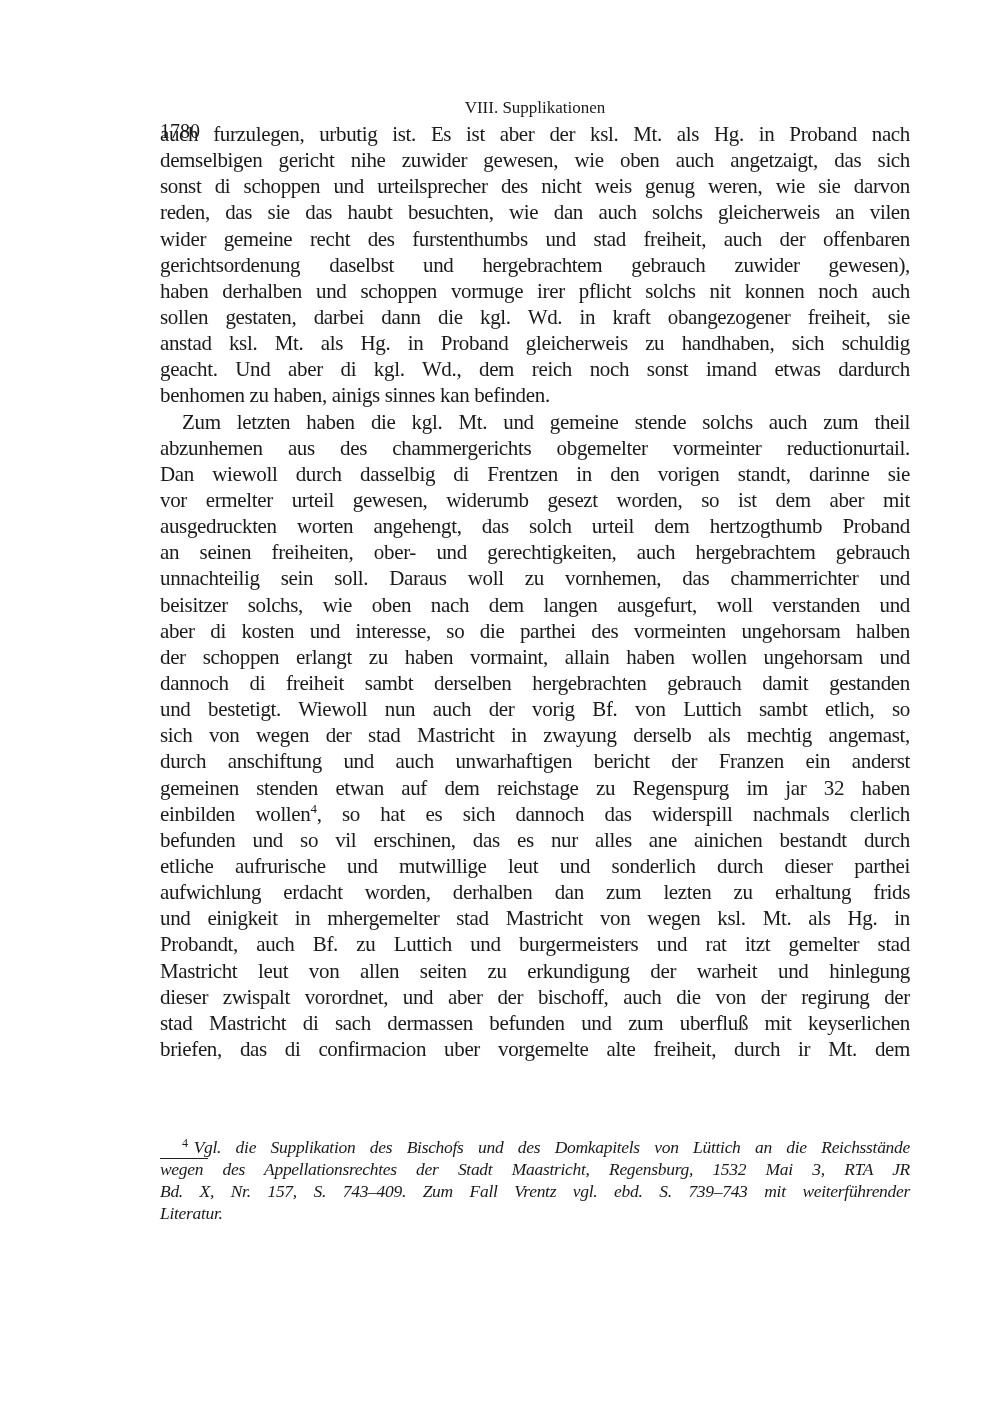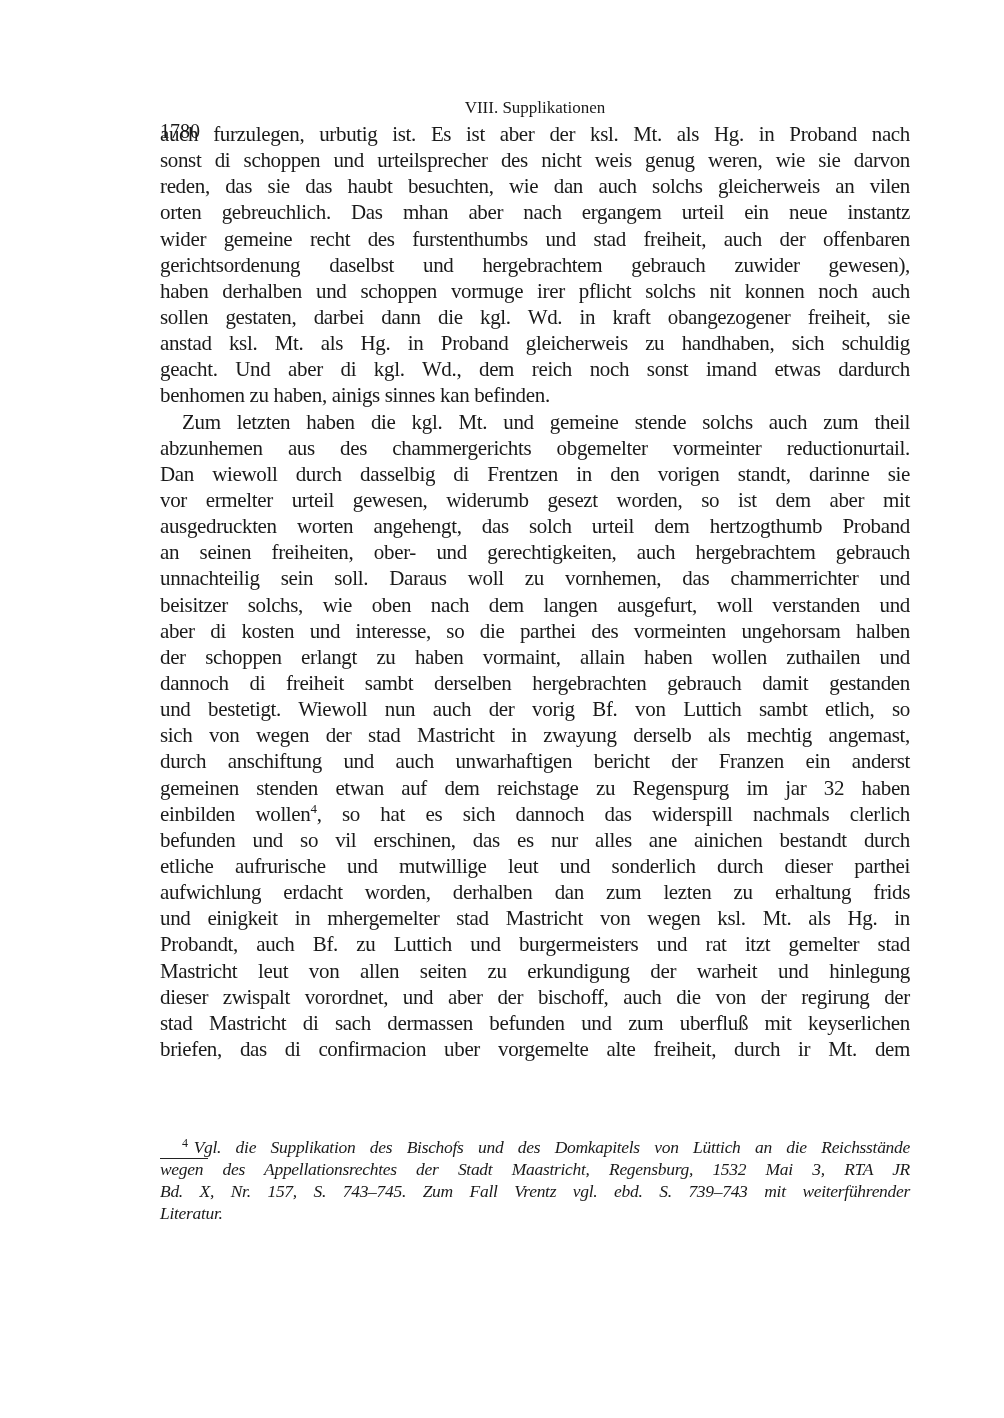--- a/index.html
+++ b/index.html
@@ -25,40 +25,40 @@
 </head>
 <body>
 
 <div class="header">
   <span class="page-num">1780</span>
   <div class="running-title">VIII. Supplikationen</div>
 </div>
 
 <div class="body">
   <div class="line">auch furzulegen, urbutig ist. Es ist aber der ksl. Mt. als Hg. in Proband nach</div>
+  <div class="line">demselbigen gericht nihe zuwider gewesen, wie oben auch angetzaigt, das sich</div>
   <div class="line">sonst di schoppen und urteilsprecher des nicht weis genug weren, wie sie darvon</div>
   <div class="line">reden, das sie das haubt besuchten, wie dan auch solchs gleicherweis an vilen</div>
-  <div class="line">orten gebreuchlich. Das mhan aber nach ergangem urteil ein neue instantz</div>
   <div class="line">wider gemeine recht des furstenthumbs und stad freiheit, auch der offenbaren</div>
   <div class="line">gerichtsordenung daselbst und hergebrachtem gebrauch zuwider gewesen),</div>
   <div class="line">haben derhalben und schoppen vormuge irer pflicht solchs nit konnen noch auch</div>
   <div class="line">sollen gestaten, darbei dann die kgl. Wd. in kraft obangezogener freiheit, sie</div>
   <div class="line">anstad ksl. Mt. als Hg. in Proband gleicherweis zu handhaben, sich schuldig</div>
   <div class="line">geacht. Und aber di kgl. Wd., dem reich noch sonst imand etwas dardurch</div>
   <div class="line last">benhomen zu haben, ainigs sinnes kan befinden.</div>
   <div class="line indent">Zum letzten haben die kgl. Mt. und gemeine stende solchs auch zum theil</div>
   <div class="line">abzunhemen aus des chammergerichts obgemelter vormeinter reductionurtail.</div>
   <div class="line">Dan wiewoll durch dasselbig di Frentzen in den vorigen standt, darinne sie</div>
   <div class="line">vor ermelter urteil gewesen, widerumb gesezt worden, so ist dem aber mit</div>
   <div class="line">ausgedruckten worten angehengt, das solch urteil dem hertzogthumb Proband</div>
   <div class="line">an seinen freiheiten, ober- und gerechtigkeiten, auch hergebrachtem gebrauch</div>
   <div class="line">unnachteilig sein soll. Daraus woll zu vornhemen, das chammerrichter und</div>
   <div class="line">beisitzer solchs, wie oben nach dem langen ausgefurt, woll verstanden und</div>
   <div class="line">aber di kosten und interesse, so die parthei des vormeinten ungehorsam halben</div>
-  <div class="line">der schoppen erlangt zu haben vormaint, allain haben wollen zuthailen und</div>
+  <div class="line">der schoppen erlangt zu haben vormaint, allain haben wollen ungehorsam und</div>
   <div class="line">dannoch di freiheit sambt derselben hergebrachten gebrauch damit gestanden</div>
   <div class="line">und bestetigt. Wiewoll nun auch der vorig Bf. von Luttich sambt etlich, so</div>
   <div class="line">sich von wegen der stad Mastricht in zwayung derselb als mechtig angemast,</div>
   <div class="line">durch anschiftung und auch unwarhaftigen bericht der Franzen ein anderst</div>
   <div class="line">gemeinen stenden etwan auf dem reichstage zu Regenspurg im jar 32 haben</div>
   <div class="line"><span>einbilden wollen</span><sup>4</sup><span>, so hat es sich dannoch das widerspill nachmals clerlich</span></div>
   <div class="line">befunden und so vil erschinen, das es nur alles ane ainichen bestandt durch</div>
   <div class="line">etliche aufrurische und mutwillige leut und sonderlich durch dieser parthei</div>
   <div class="line">aufwichlung erdacht worden, derhalben dan zum lezten zu erhaltung frids</div>
   <div class="line">und einigkeit in mhergemelter stad Mastricht von wegen ksl. Mt. als Hg. in</div>
@@ -67,15 +67,15 @@
   <div class="line">dieser zwispalt vorordnet, und aber der bischoff, auch die von der regirung der</div>
   <div class="line">stad Mastricht di sach dermassen befunden und zum uberfluß mit keyserlichen</div>
   <div class="line">briefen, das di confirmacion uber vorgemelte alte freiheit, durch ir Mt. dem</div>
 </div>
 
 <div class="fn-rule"></div>
 
 <div class="footnotes">
   <div class="fn-line indent"><span class="fn-mark">4</span><span>Vgl. die Supplikation des Bischofs und des Domkapitels von Lüttich an die Reichsstände</span></div>
   <div class="fn-line">wegen des Appellationsrechtes der Stadt Maastricht, Regensburg, 1532 Mai 3, RTA JR</div>
-  <div class="fn-line">Bd. X, Nr. 157, S. 743–745. Zum Fall Vrentz vgl. ebd. S. 739–743 mit weiterführender</div>
+  <div class="fn-line">Bd. X, Nr. 157, S. 743–409. Zum Fall Vrentz vgl. ebd. S. 739–743 mit weiterführender</div>
   <div class="fn-line last">Literatur.</div>
 </div>
 
 </body></html>

